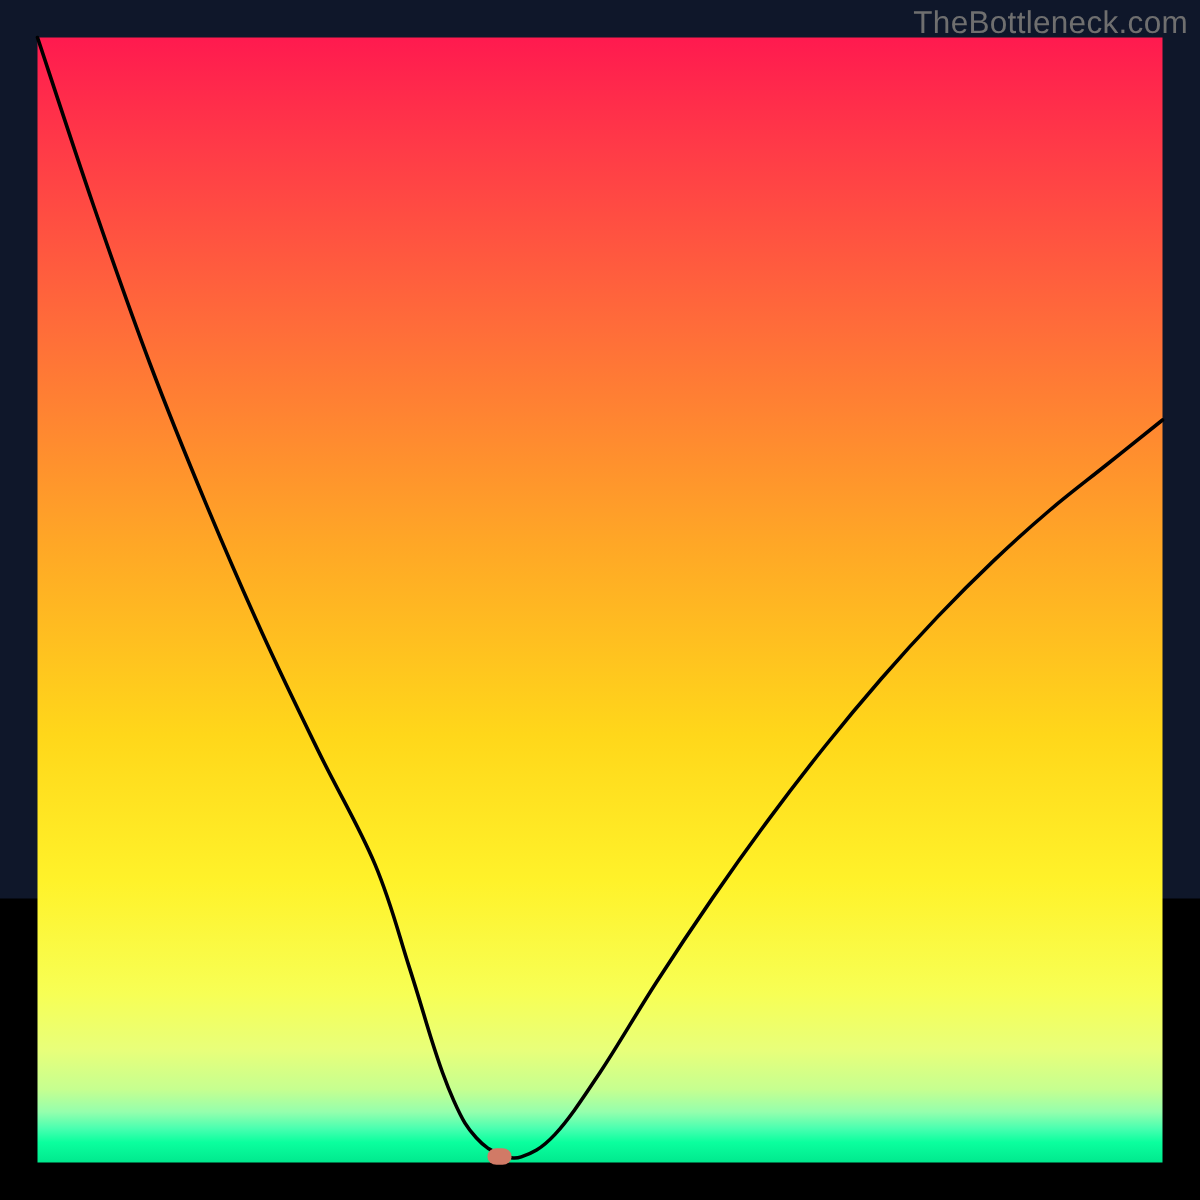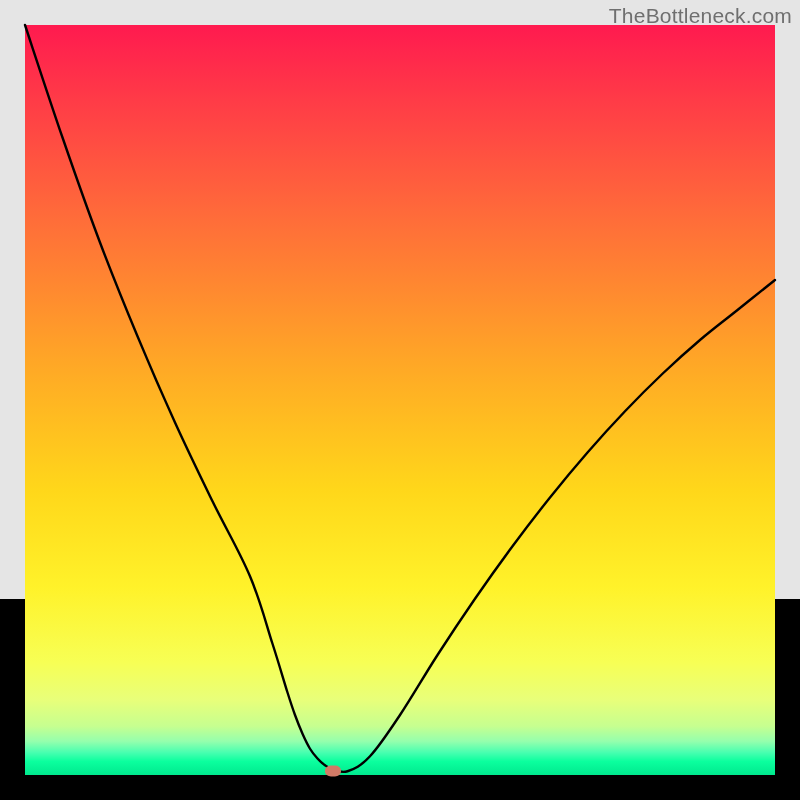--- a/index.html
+++ b/index.html
@@ -10,21 +10,21 @@
     background: #000;
     overflow: hidden;
     font-family: Arial, Helvetica, sans-serif;
   }
   .frame {
     position: absolute;
     left: 0;
     top: 0;
     width: 800px;
     height: 599px;
-    background: #e5e5e5;
+    background: #0f172a;
   }
   .plot {
     position: absolute;
     left: 25px;
     top: 25px;
     width: 750px;
     height: 750px;
     
     background: linear-gradient(
       to bottom,

